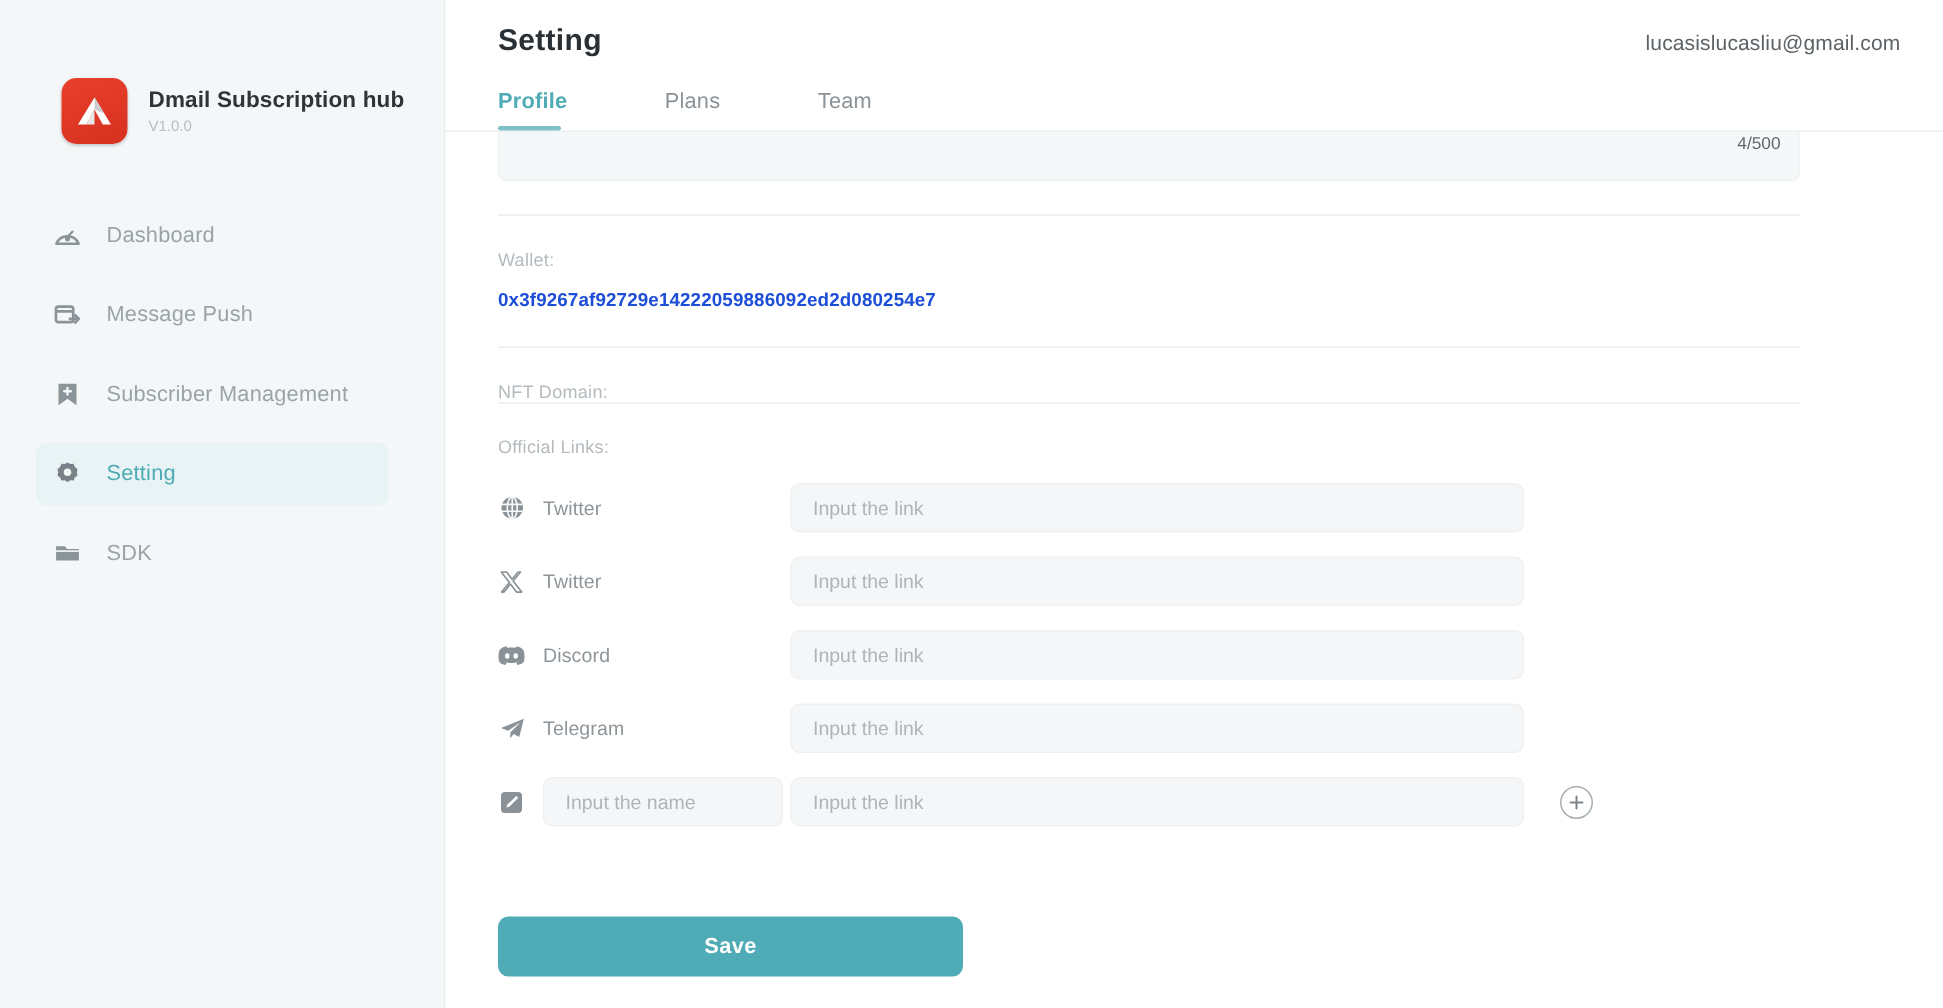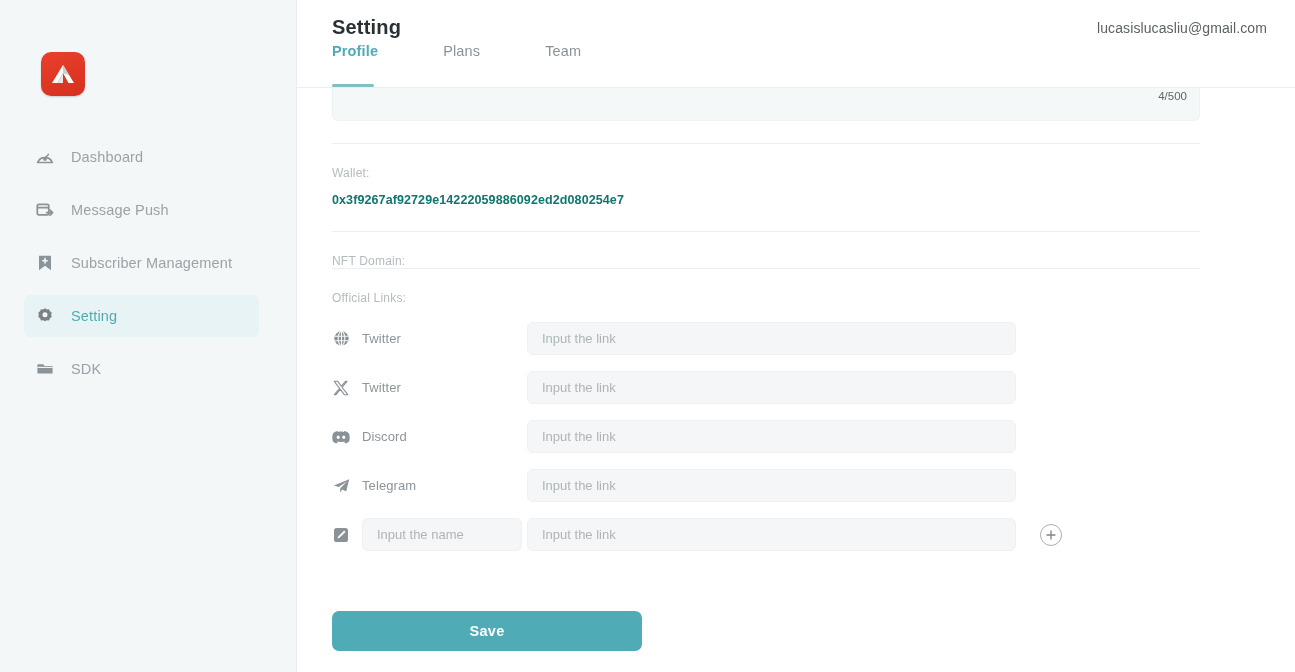--- a/index.html
+++ b/index.html
@@ -85,21 +85,21 @@
   .account-email {
     position: absolute; right: 28px; top: 20px;
     font-size: 14px; color: #5c6266; letter-spacing: .1px;
   }
   .tabs {
     position: absolute; left: 35px; bottom: 0;
     display: flex; gap: 0;
   }
   .tab {
     font-size: 14.5px; color: #8b9398;
-    padding-bottom: 28px;
+    padding-bottom: 11px;
     margin-right: 65px;
     position: relative;
     cursor: pointer;
     letter-spacing: .15px;
   }
   .tab:last-child { margin-right: 0; }
   .tab.active { color: #4fabb5; font-weight: bold; }
   .tab.active::after {
     content: "";
     position: absolute; left: 0; right: 4px; bottom: 0;
@@ -129,21 +129,21 @@
 
   .divider {
     width: 868px; height: 1px; background: #eceeef;
   }
   .field-block { width: 868px; }
   .field-label {
     font-size: 12px; color: #b4bbbf; letter-spacing: .2px;
     padding-top: 22px;
   }
   .field-value {
-    font-size: 12.5px; color: #0f766e; font-weight: bold; letter-spacing: .1px;
+    font-size: 12.5px; color: #1d4ed8; font-weight: bold; letter-spacing: .1px;
     padding-top: 13px; padding-bottom: 24px;
   }
 
   .links-label {
     font-size: 12px; color: #b4bbbf; letter-spacing: .2px;
     padding-top: 22px; padding-bottom: 9px;
   }
   .link-row {
     display: flex; align-items: center;
     height: 49px;
@@ -208,20 +208,24 @@
   <aside class="sidebar">
 
     <div class="brand">
       <div class="logo">
         <svg width="26" height="22" viewBox="0 0 26 22" aria-hidden="true">
           <path d="M13 2 L24 20 L18.5 20 L13 10 L7.5 20 L2 20 Z" fill="#ffffff"></path>
           <path d="M13 2 L19.5 12.6 L13 10 Z" fill="#c9cdd0"></path>
           <path d="M7.5 20 L13 10 L13 20 Z" fill="#e6e8ea"></path>
         </svg>
       </div>
+      <div class="brand-text">
+        <div class="brand-name">Dmail Subscription hub</div>
+        <div class="brand-version">V1.0.0</div>
+      </div>
     </div>
 
     <nav class="nav">
 
       <div class="nav-item">
         <span class="nav-icon">
           <svg width="18" height="18" viewBox="0 0 18 18" aria-hidden="true">
             <path d="M1.6 14.5 A8 8 0 0 1 16.4 14.5 Z" fill="none" stroke="currentColor" stroke-width="1.7" stroke-linejoin="round"></path>
             <circle cx="9" cy="11.2" r="1.7" fill="currentColor"></circle>
             <path d="M9 10 L12.4 6.4" stroke="currentColor" stroke-width="1.5" stroke-linecap="round"></path>

